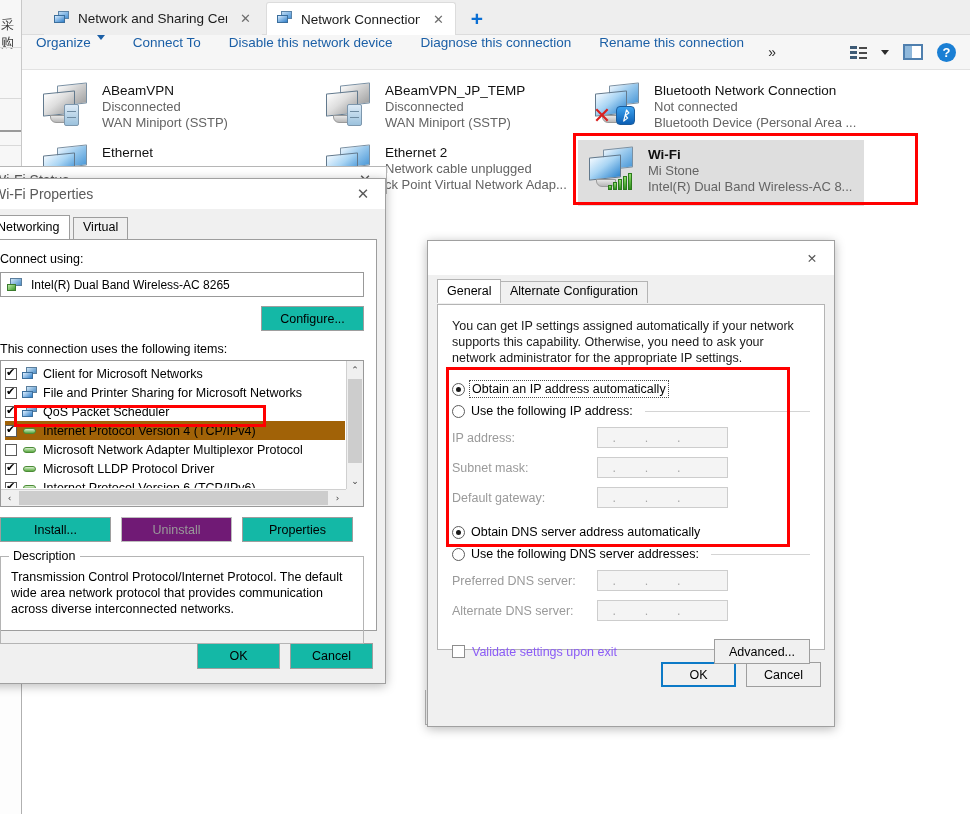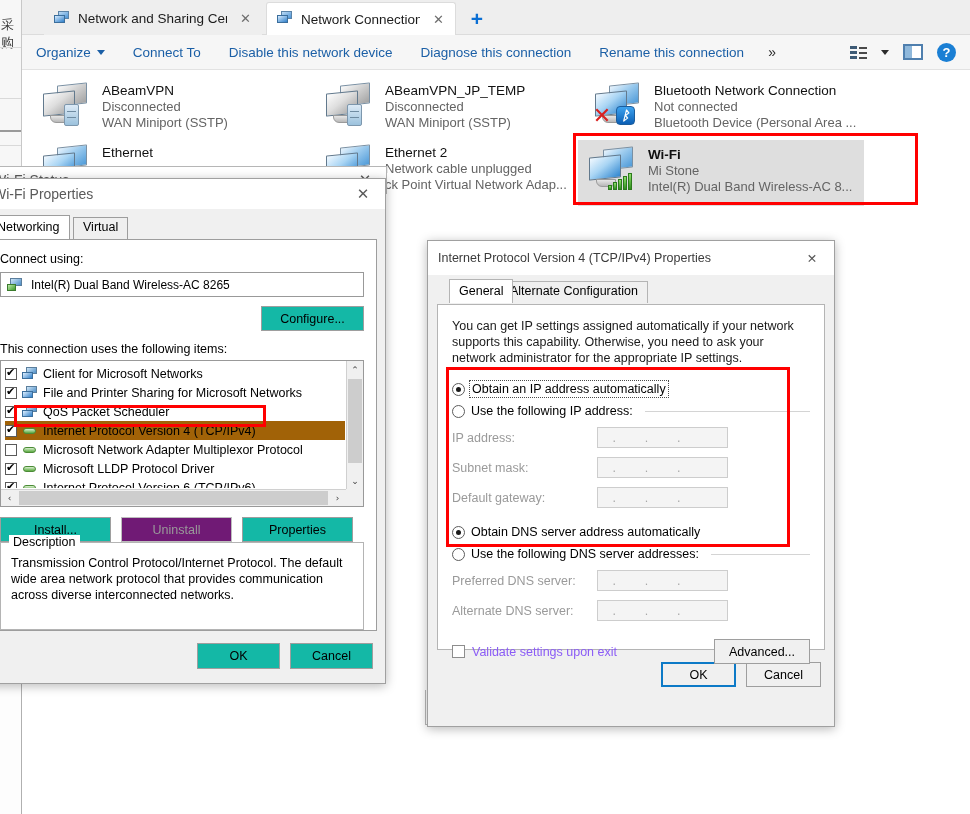--- a/index.html
+++ b/index.html
@@ -62,21 +62,21 @@
   .micon .m-front { position:absolute; left:0px; top:4px; width:11px; height:8px; background:linear-gradient(150deg,#d8ecff,#2f7fc9); border:1px solid #3b6e9c; }
 
   
   #cmdbar {
     position:absolute; left:0; top:35px; width:948px; height:35px;
     background:#f6f6f6; border-bottom:1px solid #e2e2e2;
     display:flex; align-items:center;
   }
   .cmd {
     font-size:13.5px; color:#1b5fa6; padding:0 14px; white-space:nowrap;
-    height:34px; display:flex; align-items:center; gap:6px;
+    height:34px; display:flex; gap:6px;
   }
   .caret-dn { width:0;height:0;border-left:4px solid transparent;border-right:4px solid transparent;border-top:5px solid #1b5fa6; display:inline-block; }
   #cmd-chevrons { font-size:14px; color:#2b2b2b; padding:0 10px; }
   #cmdbar-right { margin-left:auto; display:flex; align-items:center; gap:14px; padding-right:14px; }
   #viewicon { width:17px; height:15px; position:relative; }
   #viewicon .vr { position:absolute; left:0; width:7px; height:3px; background:#3d5a75; }
   #viewicon .vl { position:absolute; left:9px; width:8px; height:2px; background:#4a4a4a; }
   #viewcaret { width:0;height:0;border-left:4px solid transparent;border-right:4px solid transparent;border-top:5px solid #2b2b2b; }
   #paneicon { width:20px; height:16px; border:2px solid #4f7fae; background:#fff; position:relative; }
   #paneicon:after { content:""; position:absolute; left:0; top:0; bottom:0; width:7px; background:#8fb8db; }
@@ -210,21 +210,21 @@
                     background:linear-gradient(180deg,#d9f0cf,#59a83f); border:1px solid #4b8b36; }
   #vscroll { position:absolute; right:0; top:0; width:17px; bottom:17px; background:#f0f0f0; border-left:1px solid #d0d0d0; }
   #vscroll .arw { height:17px; display:flex; align-items:center; justify-content:center; font-size:9px; color:#3c3c3c; font-family:"DejaVu Sans",sans-serif; }
   #vthumb { position:absolute; left:1px; right:1px; top:18px; height:84px; background:#cdcdcd; }
   #hscroll { position:absolute; left:0; right:17px; bottom:0; height:17px; background:#f0f0f0; border-top:1px solid #d0d0d0; display:flex; align-items:center; }
   #hscroll .arw { width:17px; text-align:center; font-size:9px; color:#3c3c3c; font-family:"DejaVu Sans",sans-serif; }
   #hthumb { position:absolute; left:18px; right:18px; top:1px; bottom:1px; background:#cdcdcd; }
   #corner { position:absolute; right:0; bottom:0; width:17px; height:17px; background:#f0f0f0; }
   #btnrow { display:flex; gap:10px; margin-top:10px; }
   #btnrow .btn { width:111px; }
-  #desc-group { position:relative; border:1px solid #b4b4b4; padding:12px 10px 10px 10px; height:88px; }
+  #desc-group { position:relative; margin-top:14px; border:1px solid #b4b4b4; padding:12px 10px 10px 10px; height:88px; }
   #desc-legend { position:absolute; left:8px; top:-8px; background:#fff; padding:0 4px; font-size:12.5px; }
   #desc-text { font-size:12.5px; line-height:16px; color:#000; }
   #wp-footer { display:flex; justify-content:flex-end; gap:10px; padding:12px 12px 0 0; }
   #wp-footer .btn { width:83px; height:26px; }
 
   
   #ipv4 { left:427px; top:240px; width:408px; height:487px; background:#f0f0f0; }
   #ipv4 .dlg-title { height:34px; font-size:14px; color:#3b3b3b; }
   #ipv4-tabs { position:relative; height:23px; margin:6px 0 0 9px; }
   #ipv4-panel {
@@ -556,26 +556,25 @@
   </div>
 
   <div id="wp-footer">
     <div class="btn">OK</div>
     <div class="btn">Cancel</div>
   </div>
 </div>
 
 <div class="dlg" id="ipv4">
   <div class="dlg-title">
-    <span>Internet Protocol Version 4 (TCP/IPv4) Properties</span>
     <span class="x">✕</span>
   </div>
 
   <div class="tabrow" id="ipv4-tabs">
-    <div class="tabitem sel" style="left:12px;">General</div>
+    <div class="tabitem sel" style="left:0;">General</div>
     <div class="tabitem" style="left:63px;">Alternate Configuration</div>
   </div>
 
   <div id="ipv4-panel">
 
     <div id="intro">You can get IP settings assigned automatically if your network supports this capability. Otherwise, you need to ask your network administrator for the appropriate IP settings.</div>
 
     <div class="radio-row" style="margin-top:16px;">
       <span class="radio on"></span>
       <span class="focus-dot">Obtain an IP address automatically</span>

